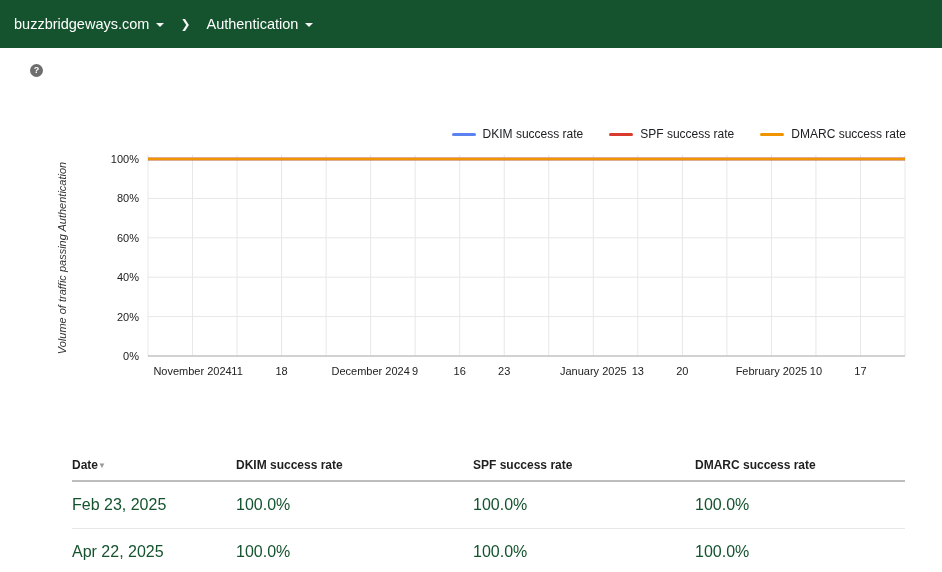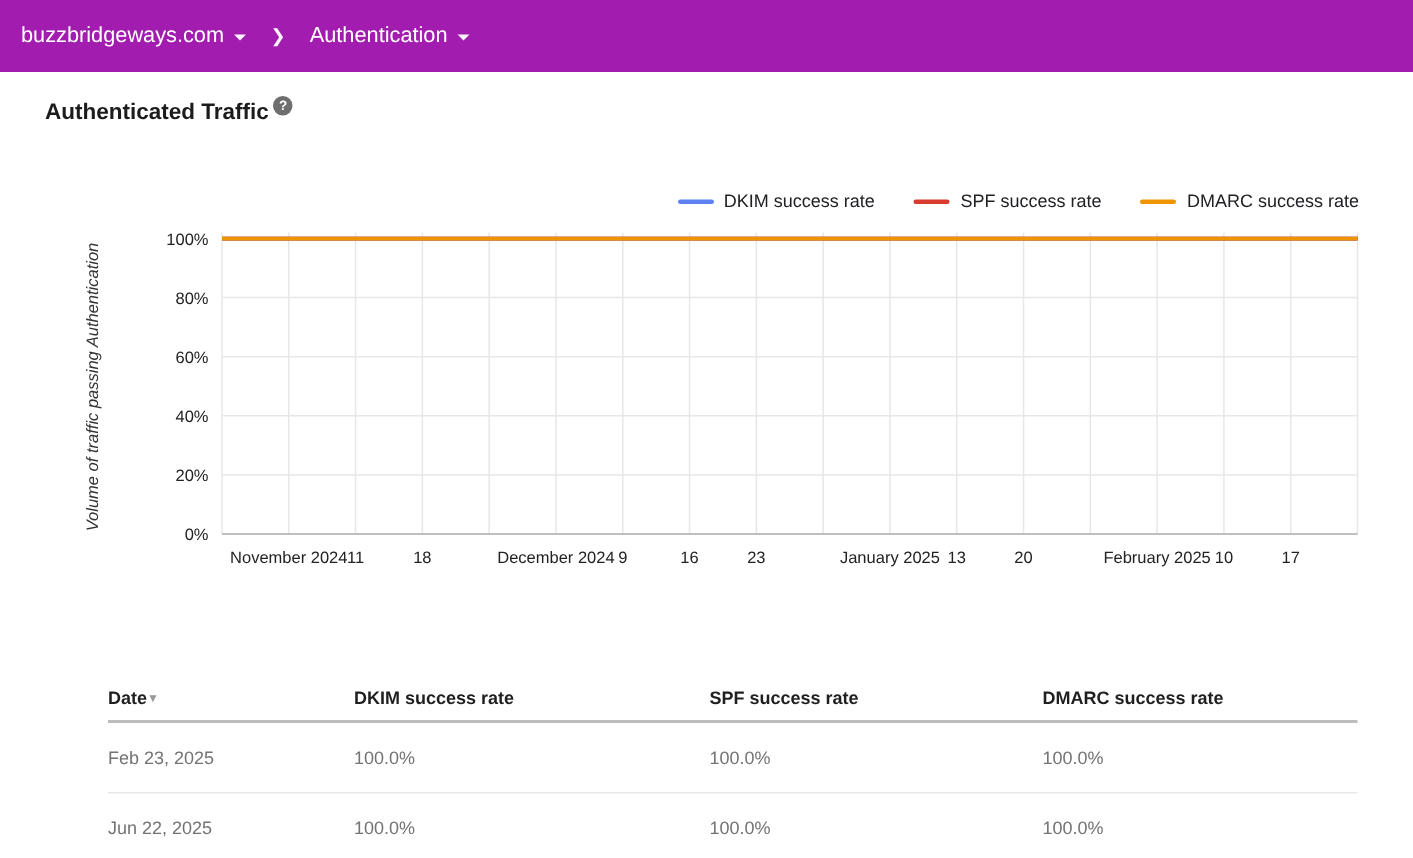--- a/index.html
+++ b/index.html
@@ -22,39 +22,38 @@
   #chart-svg{position:absolute;left:0;top:115px}
   #chart-svg text{font-family:"Liberation Sans",sans-serif}
   .ylabel{position:absolute;left:62px;top:258px;transform:translate(-50%,-50%) rotate(-90deg);font-size:11px;font-style:italic;color:#333;white-space:nowrap}
 
   .data-table{position:absolute;left:60px;right:37px;top:450px;padding-left:12px}
   .thead,.trow{display:grid;grid-template-columns:164px 237px 222px 1fr;align-items:center}
   .thead{height:32px;border-bottom:2px solid #bdbdbd}
   .th{font-size:12px;font-weight:bold;color:#1f1f1f;display:flex;align-items:center;gap:0}
   .sort-icon{font-size:8px;color:#999}
   .trow{height:47px;border-bottom:1px solid #e7e7e7}
-  .tcell{font-size:12px;color:#737373}
+  .tcell{font-size:16px;color:#14532d}
 </style>
 </head>
 <body>
 
-<header class="topbar" style="background: #a21caf;">
+<header class="topbar" style="background: #14532d;">
   <div class="selector">
     <span>buzzbridgeways.com</span>
     <span class="caret"></span>
   </div>
   <span class="chevron">❯</span>
   <div class="selector">
     <span>Authentication</span>
     <span class="caret"></span>
   </div>
 </header>
 
 <div class="page-title-row">
-  <span class="page-title">Authenticated Traffic</span>
   <span class="help-icon">?</span>
 </div>
 
 <div class="legend" id="legend">
     <div class="legend-item">
       <span class="swatch" style="background: rgb(91, 130, 240);"></span>
       <span>DKIM success rate</span>
     </div>
     <div class="legend-item">
       <span class="swatch" style="background: rgb(217, 58, 46);"></span>
@@ -129,19 +128,19 @@
     <div class="th">DMARC success rate</div>
   </div>
   <div id="table-body">
       <div class="trow">
         <div class="tcell">Feb 23, 2025</div>
         <div class="tcell">100.0%</div>
         <div class="tcell">100.0%</div>
         <div class="tcell">100.0%</div>
       </div>
       <div class="trow">
-        <div class="tcell">Jun 22, 2025</div>
+        <div class="tcell">Apr 22, 2025</div>
         <div class="tcell">100.0%</div>
         <div class="tcell">100.0%</div>
         <div class="tcell">100.0%</div>
       </div>
     </div>
 </div>
 
 </body></html>

